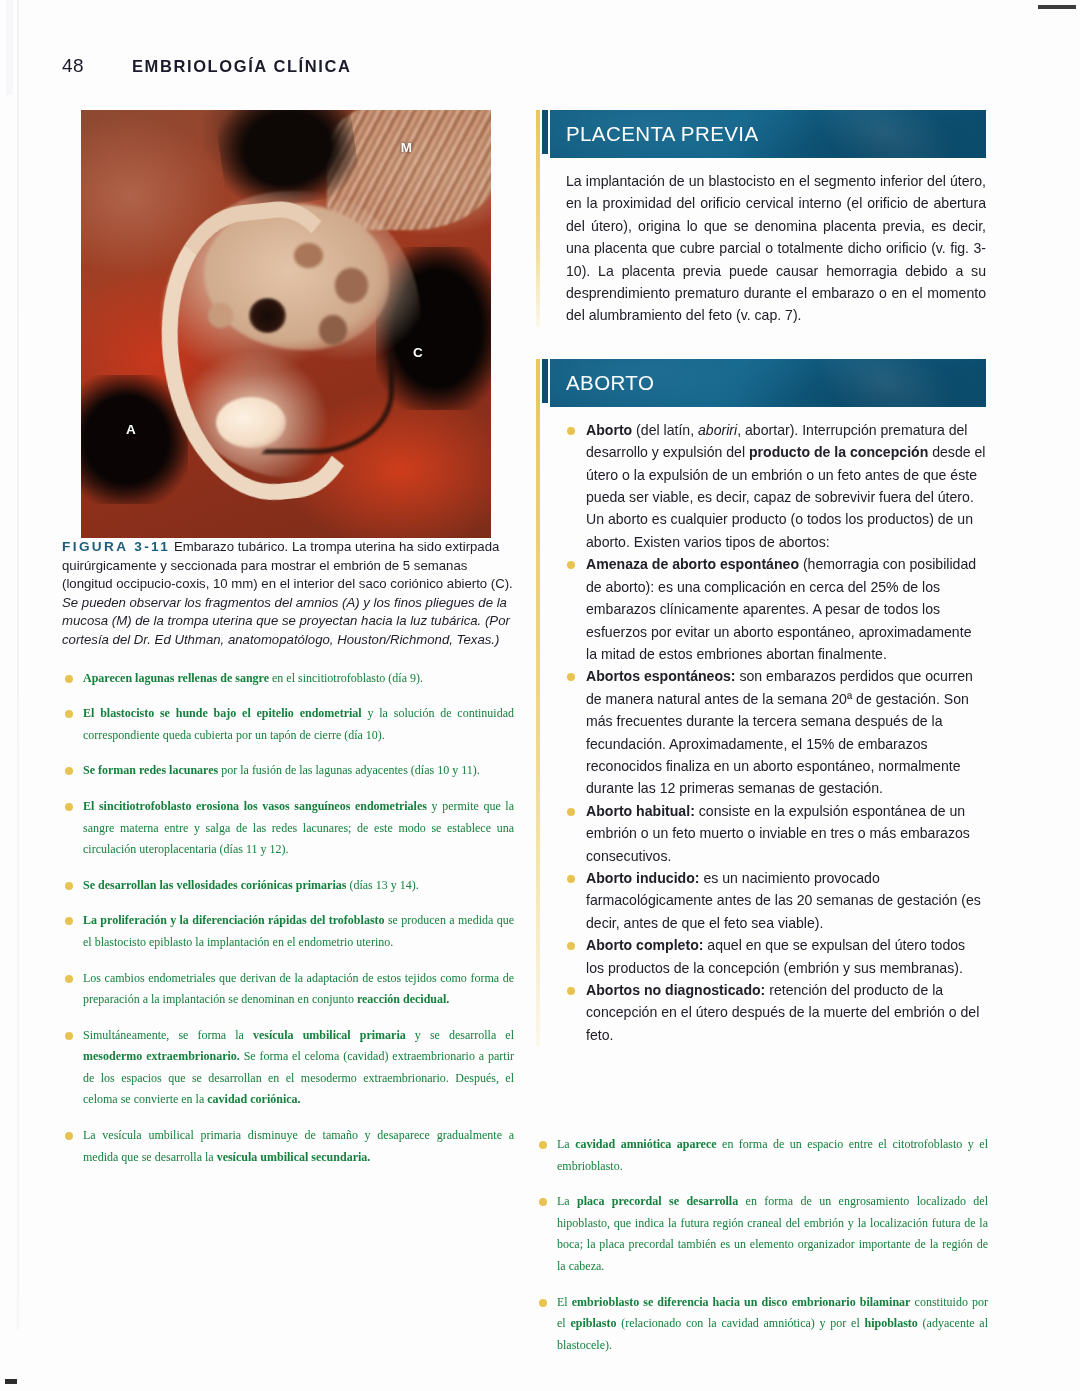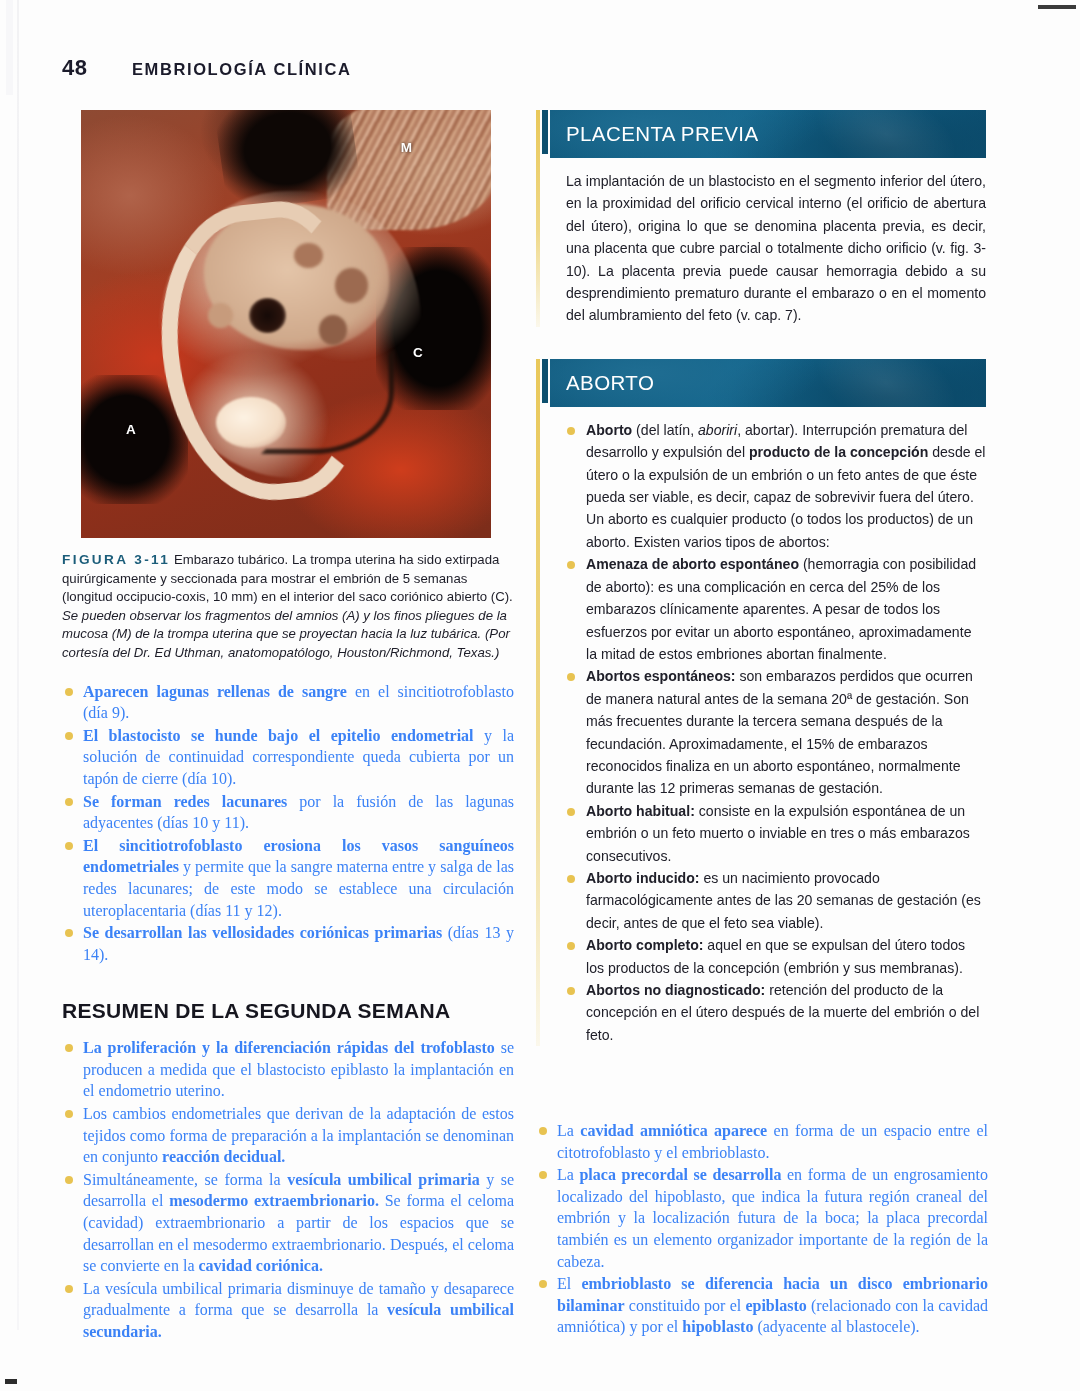--- a/index.html
+++ b/index.html
@@ -44,22 +44,22 @@
   .page-header {
     position: absolute;
     left: 62px;
     top: 55px;
     display: flex;
     align-items: baseline;
     gap: 0px;
   }
   .folio {
     font-family: "Liberation Sans", sans-serif;
-    font-weight: bold;
-    font-size: 22px;
+    font-weight: normal;
+    font-size: 19px;
     color: #1b1b2b;
     letter-spacing: 0.5px;
     width: 70px;
   }
   .running-head {
     font-family: "Liberation Sans", sans-serif;
     font-weight: bold;
     font-size: 16.5px;
     letter-spacing: 1.6px;
     color: #1b1b2b;
@@ -199,21 +199,20 @@
     font-weight: bold;
     font-size: 13.5px;
     text-shadow: 0 0 3px rgba(0,0,0,0.7);
   }
   .label-M { left: 78%; top: 7%; }
   .label-C { left: 81%; top: 55%; }
   .label-A { left: 11%; top: 73%; }
 
   
   .figcaption {
-    margin-top: 13px;
     font-family: "Liberation Sans", sans-serif;
     font-size: 13.2px;
     line-height: 18.6px;
     color: #1d1d28;
     text-align: left;
     width: 452px;
   }
   .fig-label {
     font-weight: bold;
     letter-spacing: 2.4px;
@@ -224,25 +223,25 @@
 
   
   ul.serif-list {
     list-style: none;
     margin: 0;
     padding: 0;
   }
   ul.serif-list > li {
     position: relative;
     padding-left: 21px;
-    margin: 0 0 1px 0;
+    margin: 14px 0 1px 0;
     font-family: "Liberation Serif", serif;
-    font-size: 16px;
+    font-size: 12px;
     line-height: 21.6px;
-    color: #3b82f6;
+    color: #15803d;
     text-align: justify;
   }
   ul.serif-list > li::before {
     content: "";
     position: absolute;
     left: 3px;
     top: 7px;
     width: 8px;
     height: 8px;
     border-radius: 50%;
@@ -400,27 +399,26 @@
     </figure>
 
     <ul class="serif-list" style="margin-top:18px;">
       <li><span class="b">Aparecen lagunas rellenas de sangre</span><span> en el sincitiotrofoblasto (día 9).</span></li>
       <li><span class="b">El blastocisto se hunde bajo el epitelio endometrial</span><span> y la solución de continuidad correspondiente queda cubierta por un tapón de cierre (día 10).</span></li>
       <li><span class="b">Se forman redes lacunares</span><span> por la fusión de las lagunas adyacentes (días 10 y 11).</span></li>
       <li><span class="b">El sincitiotrofoblasto erosiona los vasos sanguíneos endometriales</span><span> y permite que la sangre materna entre y salga de las redes lacunares; de este modo se establece una circulación uteroplacentaria (días 11 y 12).</span></li>
       <li><span class="b">Se desarrollan las vellosidades coriónicas primarias</span><span> (días 13 y 14).</span></li>
     </ul>
 
-    <h2 class="section-heading">RESUMEN DE LA SEGUNDA SEMANA</h2>
 
     <ul class="serif-list">
       <li><span class="b">La proliferación y la diferenciación rápidas del trofoblasto</span><span> se producen a medida que el blastocisto epiblasto la implantación en el endometrio uterino.</span></li>
       <li><span>Los cambios endometriales que derivan de la adaptación de estos tejidos como forma de preparación a la implantación se denominan en conjunto </span><span class="b">reacción decidual.</span></li>
       <li><span>Simultáneamente, se forma la </span><span class="b">vesícula umbilical primaria</span><span> y se desarrolla el </span><span class="b">mesodermo extraembrionario.</span><span> Se forma el celoma (cavidad) extraembrionario a partir de los espacios que se desarrollan en el mesodermo extraembrionario. Después, el celoma se convierte en la </span><span class="b">cavidad coriónica.</span></li>
-      <li><span>La vesícula umbilical primaria disminuye de tamaño y desaparece gradualmente a forma que se desarrolla la </span><span class="b">vesícula umbilical secundaria.</span></li>
+      <li><span>La vesícula umbilical primaria disminuye de tamaño y desaparece gradualmente a medida que se desarrolla la </span><span class="b">vesícula umbilical secundaria.</span></li>
     </ul>
   </div>
 
   <div class="col-right">
 
     <section class="clinbox">
       <div class="rail"></div>
       <div class="rail-teal"></div>
       <div class="clinbox-header">
         <div class="clinbox-title">PLACENTA PREVIA</div>

